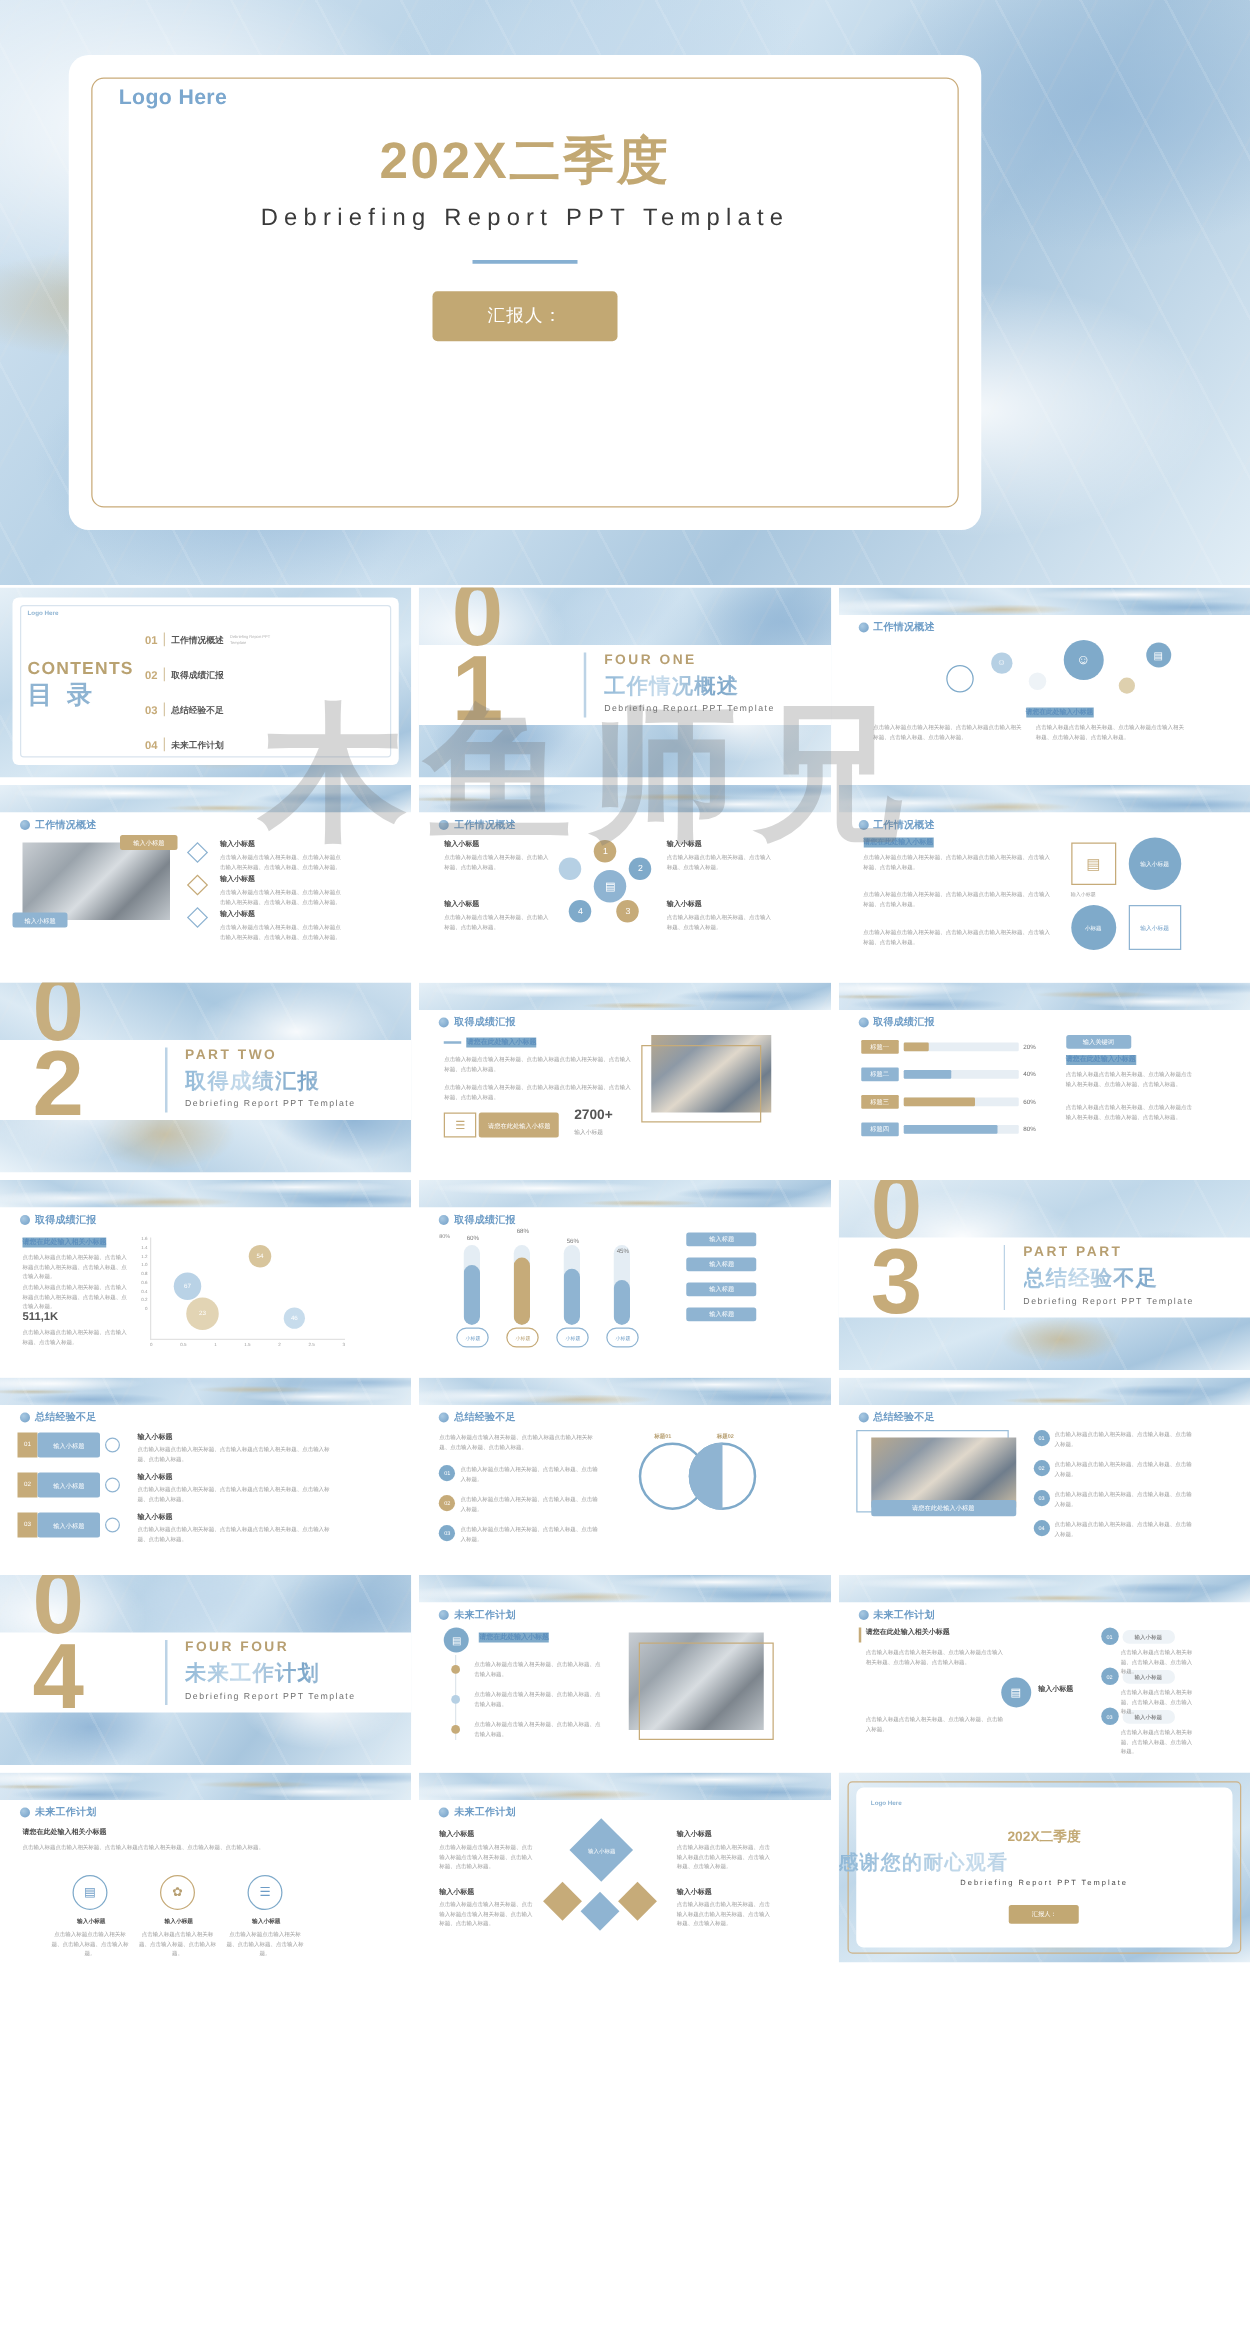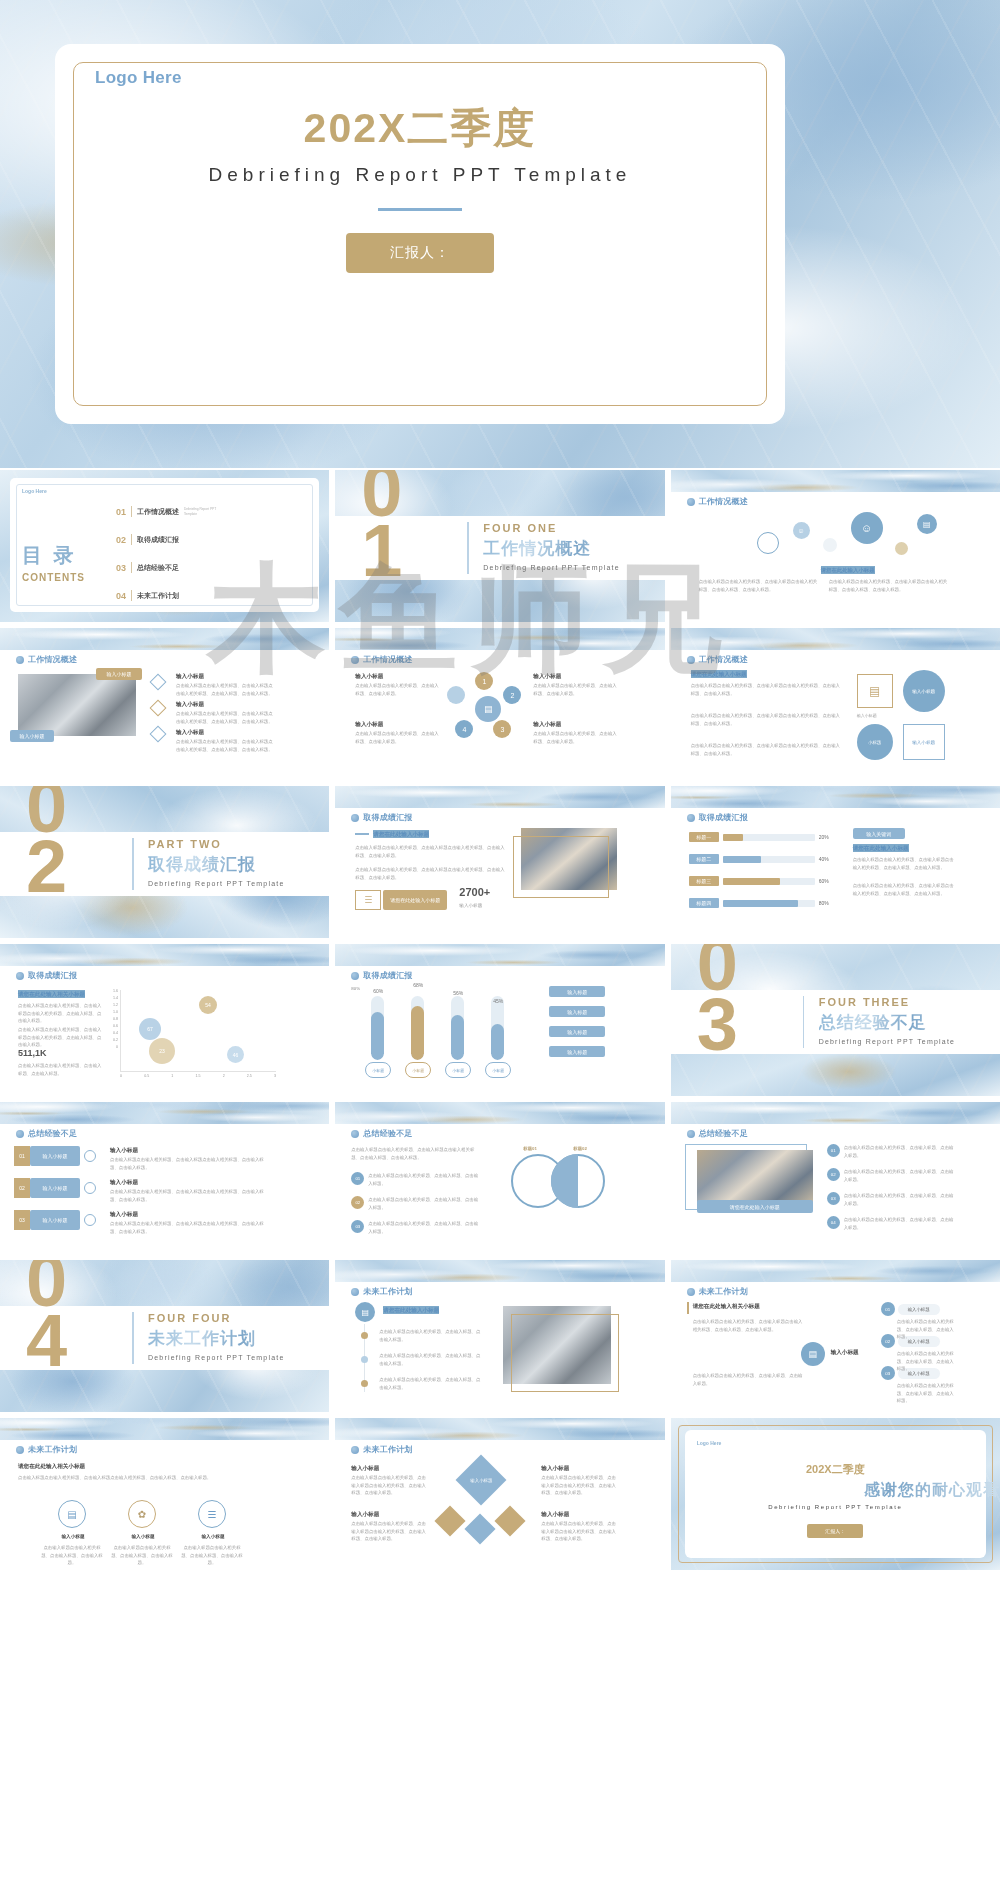--- a/index.html
+++ b/index.html
@@ -192,21 +192,21 @@
   </div>
 </div>
 
 <div id="grid">
 
   <div class="slide">
     <div class="marble v3"></div>
     <div style="position:absolute;left:10px;top:8px;right:10px;bottom:10px;background:#fff;border-radius:5px;"></div>
     <div style="position:absolute;left:16px;top:14px;right:16px;bottom:16px;border:1px solid #d9e4ee;border-radius:3px;"></div>
     <div style="position:absolute;left:22px;top:18px;font-size:5px;font-weight:bold;color:#8fb4d2;">Logo Here</div>
-    <div style="position:absolute;left:22px;top:56px;font-size:10px;font-weight:bold;color:#b9a271;letter-spacing:1px;margin-top:46px;">CONTENTS</div>
+    <div style="position:absolute;left:22px;top:56px;font-size:14px;font-weight:bold;color:#b9a271;letter-spacing:1px;">CONTENTS</div>
     <div style="position:absolute;left:22px;top:72px;font-size:20px;font-weight:bold;color:#8fb4d2;letter-spacing:3px;">目 录</div>
 
     <div style="position:absolute;left:116px;top:36px;display:flex;align-items:center;gap:5px;">
       <span style="font-size:9px;font-weight:bold;color:#c6ab79;">01</span>
       <span style="width:1px;height:11px;background:#d7c7a6;display:inline-block;"></span>
       <span style="font-size:7px;color:#555;font-weight:bold;">工作情况概述</span>
       <span style="font-size:3.2px;color:#b3b3b3;max-width:40px;line-height:1.3;">Debriefing Report PPT Template</span>
     </div>
     <div style="position:absolute;left:116px;top:64px;display:flex;align-items:center;gap:5px;">
       <span style="font-size:9px;font-weight:bold;color:#c6ab79;">02</span>
@@ -474,21 +474,21 @@
     <div class="chip" style="left:214px;top:102px;width:56px;height:11px;">输入标题</div>
   </div>
 
   <div class="slide div-slide">
     <div class="marble v3"></div>
     <div class="div-white"></div>
     <div class="big0">0</div>
     <div class="big1">3</div>
     <div class="div-bar"></div>
     <div class="div-txt">
-      <div class="div-part">FOUR THREE</div>
+      <div class="div-part">PART PART</div>
       <div class="div-cn">总结经验不足</div>
       <div class="div-en">Debriefing Report PPT Template</div>
     </div>
   </div>
 
   <div class="slide">
     <div class="sheet"></div>
     <div class="bandtop">
         <div class="marble"></div>
       </div>
@@ -692,20 +692,20 @@
     <div class="ph-h" style="position:absolute;left:206px;top:92px;">输入小标题</div>
     <div class="ph" style="position:absolute;left:206px;top:102px;width:76px;">点击输入标题点击输入相关标题、点击输入标题点击输入相关标题、点击输入标题、点击输入标题。</div>
   </div>
 
   <div class="slide">
     <div class="marble v3"></div>
     <div class="fin-card"></div>
     <div class="fin-in"></div>
     <div style="position:absolute;left:26px;top:22px;font-size:5px;font-weight:bold;color:#8fb4d2;">Logo Here</div>
     <div style="position:absolute;left:0;right:0;top:44px;text-align:center;font-size:11px;font-weight:bold;color:#c2a873;">202X二季度</div>
-    <div style="position:absolute;left:0;right:0;top:62px;text-align:right;font-size:16px;font-weight:bold;letter-spacing:1px;background:linear-gradient(100deg,#8fb7d6,#c7dcec,#7ba5c8,#cfe1ee);-webkit-background-clip:text;background-clip:text;color:transparent;-webkit-text-fill-color:transparent;">感谢您的耐心观看</div>
+    <div style="position:absolute;left:0;right:0;top:62px;text-align:left;font-size:16px;font-weight:bold;letter-spacing:1px;background:linear-gradient(100deg,#8fb7d6,#c7dcec,#7ba5c8,#cfe1ee);-webkit-background-clip:text;background-clip:text;color:transparent;-webkit-text-fill-color:transparent;">感谢您的耐心观看</div>
     <div style="position:absolute;left:0;right:0;top:86px;text-align:center;font-size:6px;color:#4a4a4a;letter-spacing:1.6px;">Debriefing Report PPT Template</div>
     <div style="position:absolute;left:50%;transform:translateX(-50%);top:106px;background:#c2a873;color:#fff;font-size:5px;padding:4px 18px;border-radius:2px;">汇报人：</div>
   </div>
 
 </div>
 
 <div id="wm">木鱼师兄</div>
 
 </body></html>

